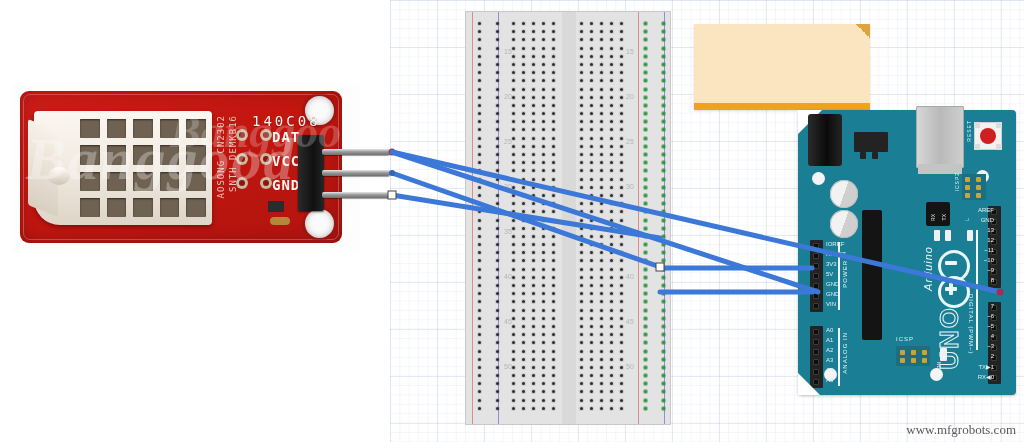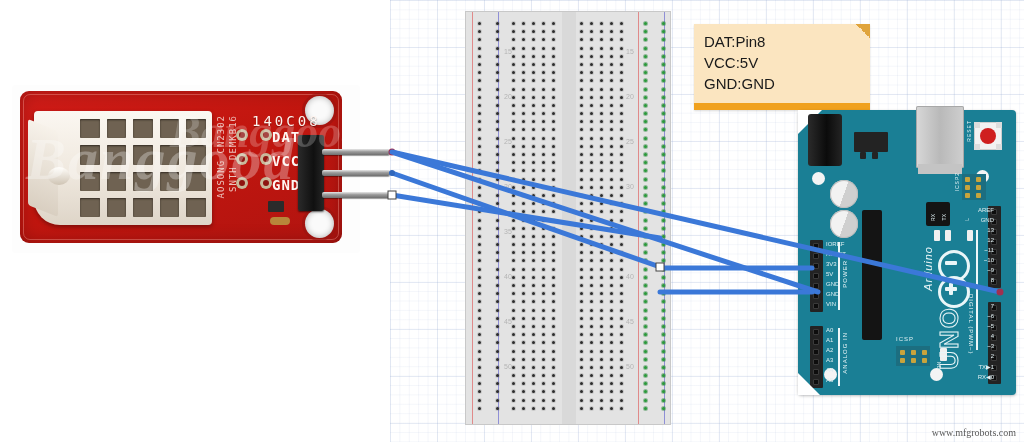--- a/index.html
+++ b/index.html
@@ -134,21 +134,21 @@
   #note .fold{position:absolute;right:0;top:0;width:14px;height:14px;
       background:linear-gradient(225deg,#e0a43c 50%,#fbe5c0 50%);}
   #note .bar{position:absolute;left:0;right:0;bottom:0;height:7px;background:#f0a11e;}
   #note .txt{position:absolute;left:10px;top:7px;right:6px;font-size:15px;
       line-height:21px;color:#1a1a1a;font-family:"Liberation Sans",sans-serif;}
 
   
   #wires{position:absolute;left:0;top:0;width:1024px;height:442px;pointer-events:none;}
 
   
-  #site-url{position:absolute;right:8px;bottom:4px;font-size:10px;color:#5a5a5a;
+  #site-url{position:absolute;right:8px;bottom:4px;font-size:13px;color:#5a5a5a;
       font-family:"Liberation Serif",serif;margin-top:28px;}
 </style>
 </head>
 <body>
 
 <div id="stage">
 
   <div id="canvas">
     <div class="gridlines"></div>
   </div>
@@ -929,25 +929,20 @@
         <div class="rownum" style="left: 160px; top: 171px;">30</div>
         <div class="rownum" style="left: 160px; top: 216px;">35</div>
         <div class="rownum" style="left: 160px; top: 261px;">40</div>
         <div class="rownum" style="left: 160px; top: 306px;">45</div>
         <div class="rownum" style="left: 160px; top: 351px;">50</div>
       </div>
   </div>
 
   <div id="note">
     <div class="fold"></div>
-    <div class="txt">
-      <div>DAT:Pin8</div>
-      <div>VCC:5V</div>
-      <div>GND:GND</div>
-    </div>
     <div class="bar"></div>
   </div>
 
   <div id="arduino">
 
     <div class="barrel"></div>
     <div class="reg" style="left:56px;top:22px;width:34px;height:20px;"></div>
     <div class="reg" style="left:62px;top:42px;width:6px;height:7px;"></div>
     <div class="reg" style="left:74px;top:42px;width:6px;height:7px;"></div>
 

